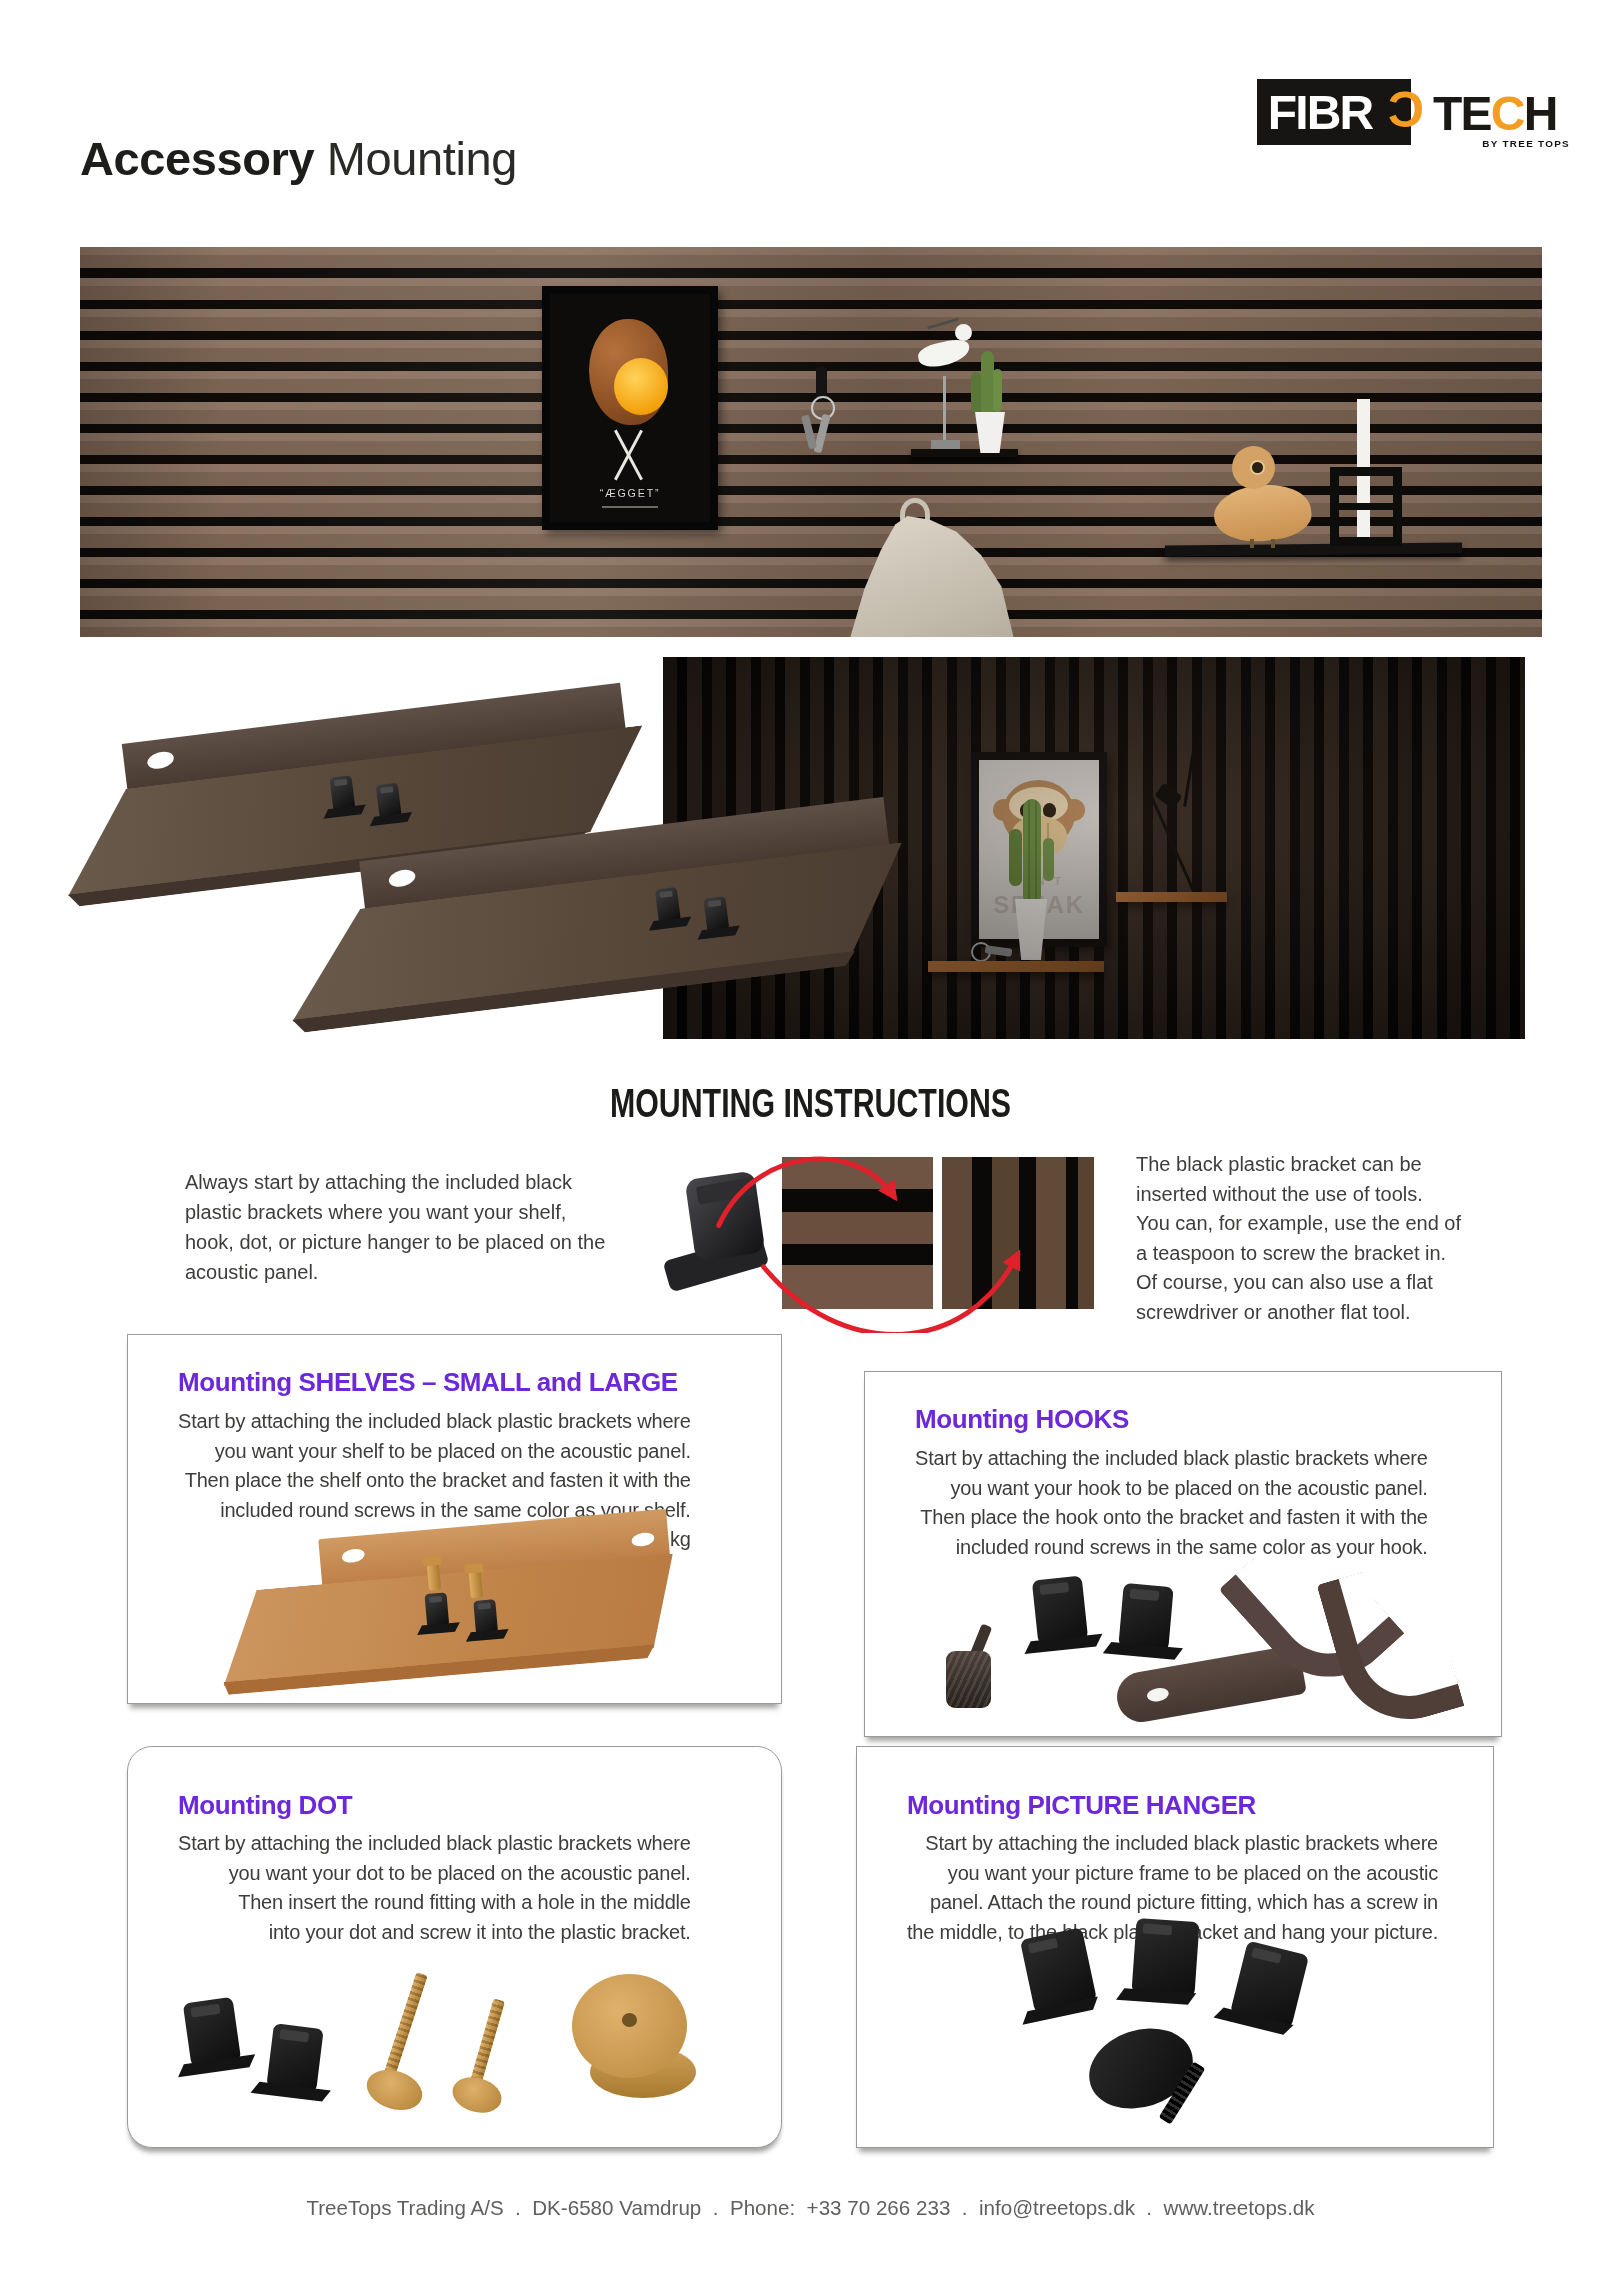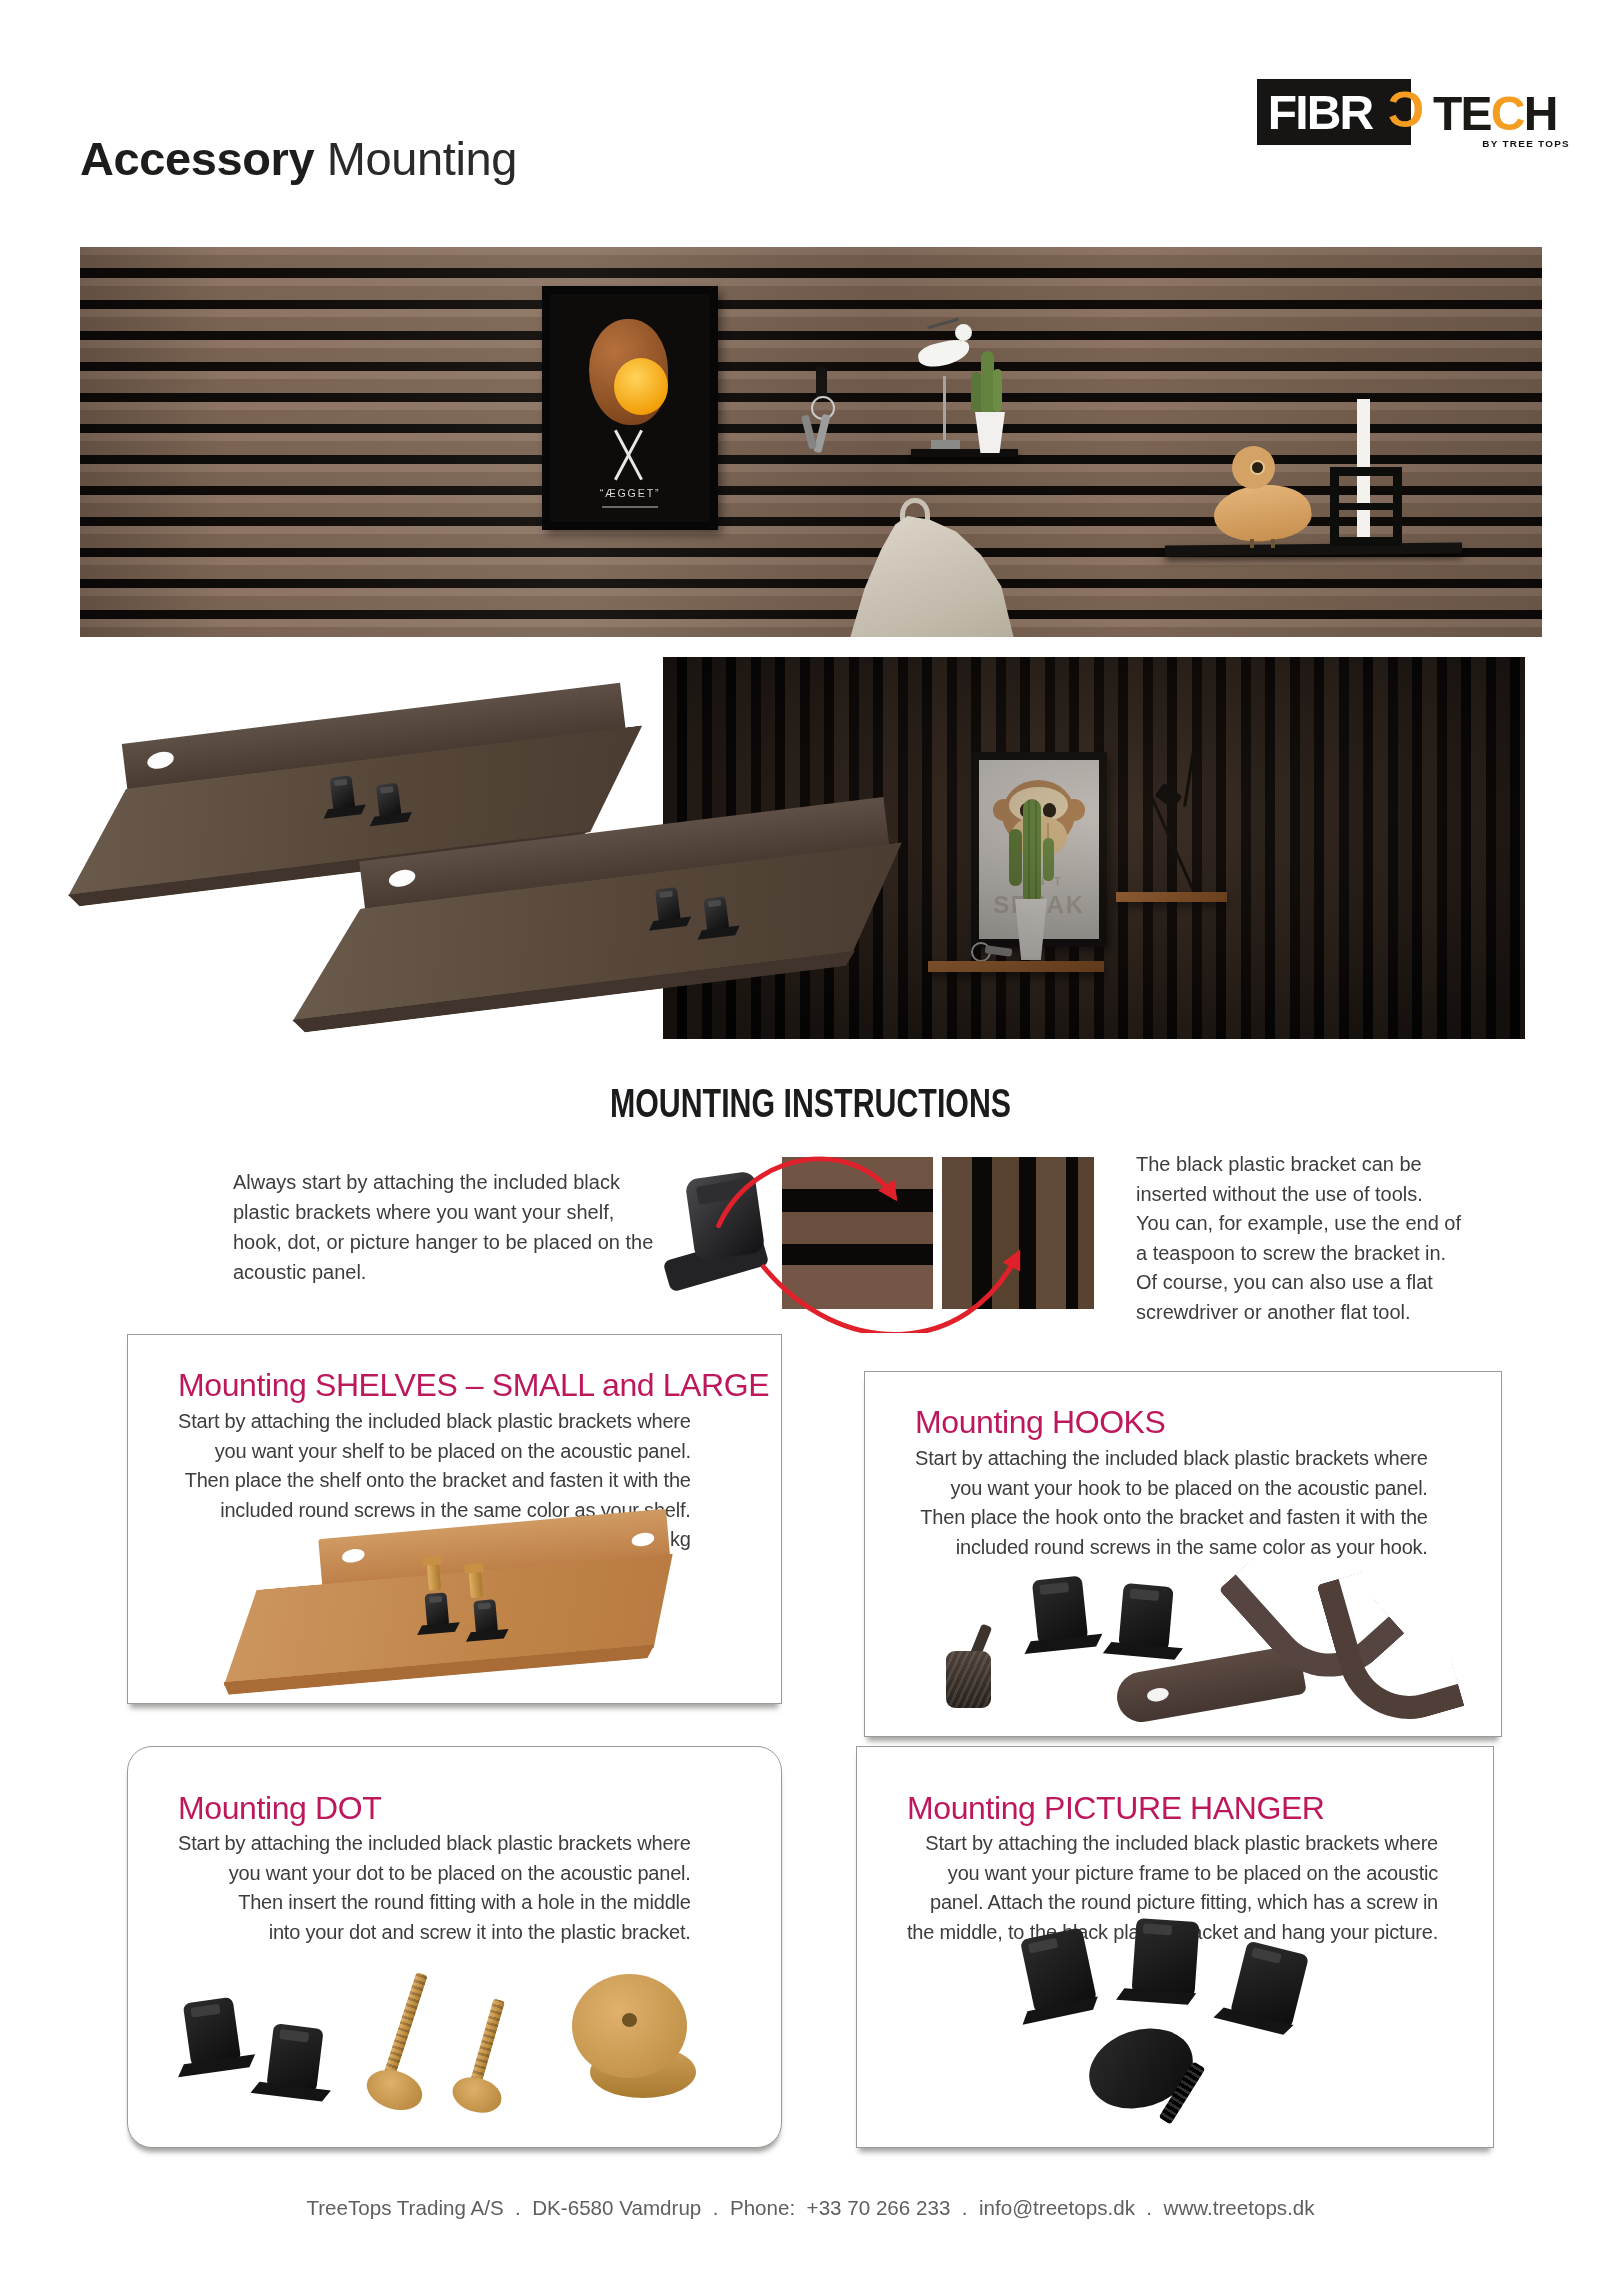--- a/index.html
+++ b/index.html
@@ -107,36 +107,36 @@
   .cact-a{left:360px;top:142px;width:18px;height:106px;border-radius:9px;
           background:repeating-linear-gradient(90deg,#6a8f42 0 4.5px,#597a36 4.5px 7.2px);}
   .cact-b{left:346px;top:172px;width:12.5px;height:57px;border-radius:6.3px;background:#5f8039;}
   .cact-c{left:380px;top:181px;width:10.7px;height:43px;border-radius:5.4px;background:#6f9347;}
   .dk-keyring{left:308px;top:285px;width:16px;height:16px;border:2.7px solid #b9b9b9;border-radius:50%;}
   .dk-key{left:322px;top:290px;width:27px;height:8px;background:#8f8f8f;border-radius:2.7px;transform:rotate(8deg);}
 
   
   .mi-heading{left:0;top:1080px;width:1621px;text-align:center;font-size:41px;font-weight:bold;
               color:#1b1b19;transform:scaleX(.74);letter-spacing:0;}
-  .intro-left{left:185px;top:1167px;width:502px;font-size:20px;line-height:30px;color:#3d3d3b;white-space:pre-line;margin-left:48px;}
+  .intro-left{left:185px;top:1167px;width:502px;font-size:20px;line-height:30px;color:#3d3d3b;white-space:pre-line;}
   .intro-right{left:1136px;top:1150px;width:421px;font-size:20px;line-height:29.6px;color:#3d3d3b;white-space:pre-line;}
   .br-body{left:690px;top:1175px;width:70px;height:82px;border-radius:12.5px;transform:rotate(-8deg);
            background:linear-gradient(140deg,#4a4a4e,#121214);}
   .br-notch{left:697px;top:1182px;width:57px;height:18px;background:#2e2e31;border-radius:3.6px;transform:rotate(-10deg);}
   .br-base{left:665px;top:1247px;width:102px;height:32px;background:#232325;border-radius:7.2px;transform:rotate(-16deg);}
   .slat-sq-h{left:782px;top:1157px;width:151px;height:152px;
       background:linear-gradient(180deg,#6f5443 0 32px,#0b0908 32px 55px,#6a4f3e 55px 87px,#0b0908 87px 108px,#735646 108px 152px);}
   .slat-sq-v{left:942px;top:1157px;width:152px;height:152px;
       background:linear-gradient(90deg,#5f4838 0 30px,#0b0908 30px 50px,#57422f 50px 77px,#0b0908 77px 94px,#614a37 94px 124px,#0b0908 124px 136px,#59422f 136px 152px);}
   .arrows{left:663px;top:1136px;width:466px;height:197px;}
 
   
   .card{position:absolute;background:#fff;border:1.3px solid #9a9a98;box-sizing:border-box;
         box-shadow:0 6.3px 5.4px -2.7px rgba(110,110,108,.65);}
-  .card-title{position:absolute;left:50px;font-size:32px;font-weight:normal;letter-spacing:-0.4px;color:#be185d;}
+  .card-title{position:absolute;left:50px;font-size:26px;font-weight:bold;letter-spacing:-0.4px;color:#6d28d9;}
   .card-body{position:absolute;left:50px;font-size:20px;line-height:29.6px;letter-spacing:-0.2px;
              color:#3d3d3b;white-space:pre-line;text-align:right;}
   .c1{left:127px;top:1334px;width:655px;height:370px;}
   .c2{left:856px;top:1371px;width:638px;height:366px;margin-left:8px;}
   .c3{left:127px;top:1746px;width:655px;height:402px;border-radius:25px;}
   .c4{left:856px;top:1746px;width:638px;height:402px;}
   .r1 .card-title{top:32px;} .r1 .card-body{top:72px;}
   .r2 .card-title{top:43px;} .r2 .card-body{top:82px;}
 
   

